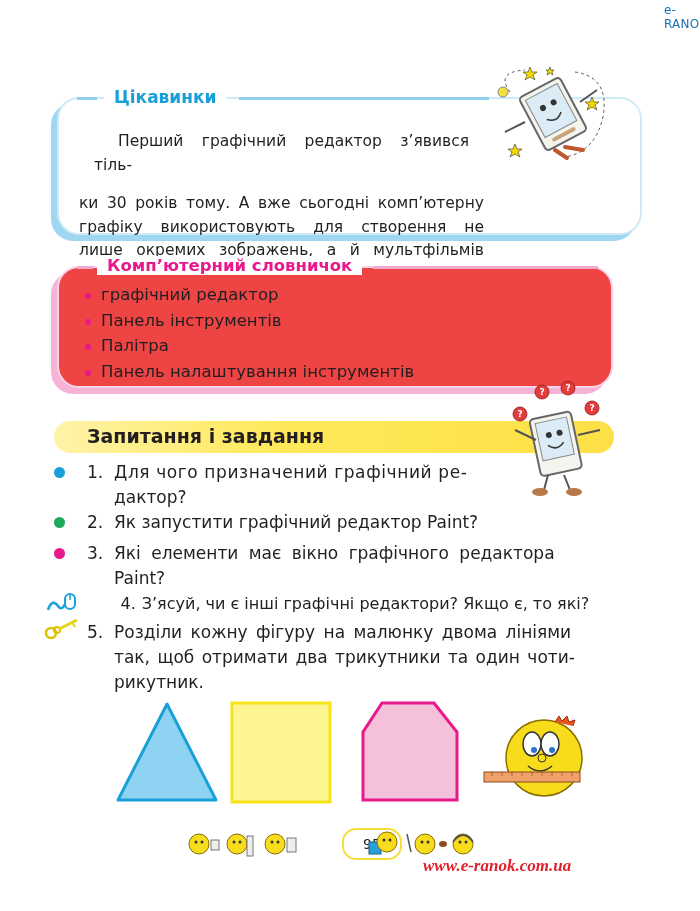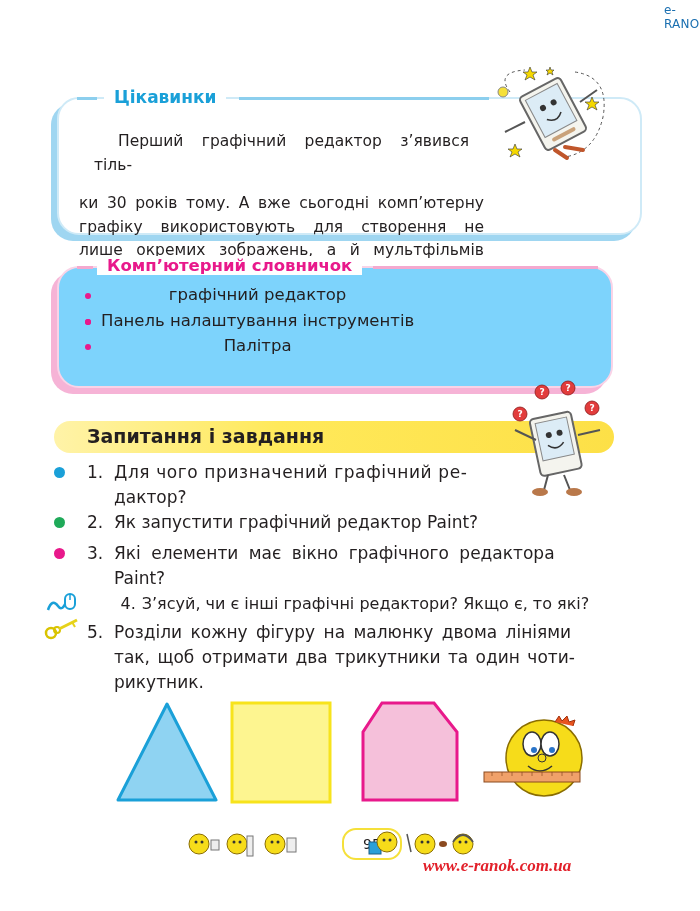--- a/index.html
+++ b/index.html
@@ -10,25 +10,25 @@
   
   .box1{left:57px;top:97px;width:552px;height:134px;border-radius:22px;
     background:#fff;border:2px solid #cfeaf7;box-shadow:-6px 6px 0 #9fd6f1;padding-left:29px;}
   .box1 .rule{position:absolute;top:-2px;height:3px;background:#8ccfee;}
   .box1 .ttl{position:absolute;left:45px;top:-12px;background:#fff;padding:0 10px;font-size:17px;font-weight:bold;color:#1aa0d8;}
   .box1 .txt{position:absolute;left:20px;top:16px;width:405px;font-size:15.5px;line-height:23.5px;text-align:justify;}
   .box1 .txt p{margin:15px;text-indent:24px;}
 
   
   .box2{left:57px;top:266px;width:552px;height:118px;border-radius:22px;
-    background:#7dd3fc;border:2px solid #f9d3e7;box-shadow:-6px 6px 0 #f6b3d6;}
+    background:#ef4444;border:2px solid #f9d3e7;box-shadow:-6px 6px 0 #f6b3d6;}
   .box2 .rule{position:absolute;top:-2px;height:3px;background:#f4a9cf;}
   .box2 .ttl{position:absolute;left:38px;top:-12px;background:#fff;padding:0 10px;font-size:16.5px;font-weight:bold;color:#e8198b;}
   .box2 ul{position:absolute;left:26px;top:14px;margin:0;padding:0;list-style:none;font-size:16.5px;line-height:25.5px;}
-  .box2 li{position:relative;padding-left:16px;text-align:center;}
+  .box2 li{position:relative;padding-left:16px;}
   .box2 li .dot{position:absolute;left:0;top:11px;width:6px;height:6px;border-radius:50%;background:#e8198b;}
 
   
   .sec{left:54px;top:421px;width:560px;height:32px;border-radius:16px;
     background:linear-gradient(90deg,#fff3a8 0%,#ffe95a 40%,#fde047 100%);}
   .sec .ttl{position:absolute;left:33px;top:4px;font-size:19px;font-weight:bold;color:#231f20;}
 
   
   .q{position:absolute;left:87px;font-size:17px;line-height:25px;}
   .q .num{display:inline-block;width:27px;}
@@ -80,23 +80,23 @@
   </g>
   <circle cx="18" cy="30" r="5" fill="#f5e03a" stroke="#888"></circle>
 </svg>
 
 <div class="abs box2">
   <div class="rule" style="left:18px;width:16px;"></div>
   <div class="rule" style="left:314px;width:225px;"></div>
   <div class="ttl">Комп’ютерний словничок</div>
   <ul>
     <li><span class="dot"></span><span>графічний редактор</span></li>
-    <li><span class="dot"></span></li>
+    <li><span class="dot"></span><span>Панель інструментів</span></li>
+    <li><span class="dot"></span><span>Палітра</span></li>
     <li><span class="dot"></span><span>Панель налаштування інструментів</span></li>
-    <li><span class="dot"></span><span>Палітра</span></li>
   </ul>
 </div>
 
 <div class="abs sec">
   <div class="ttl">Запитання і завдання</div>
 </div>
 
 <svg class="abs" style="left:500px;top:380px;" width="110" height="120" viewBox="0 0 110 120">
   <g fill="#e23c3c" stroke="#8a1a1a" stroke-width="0.8">
     <circle cx="20" cy="34" r="7"></circle>

